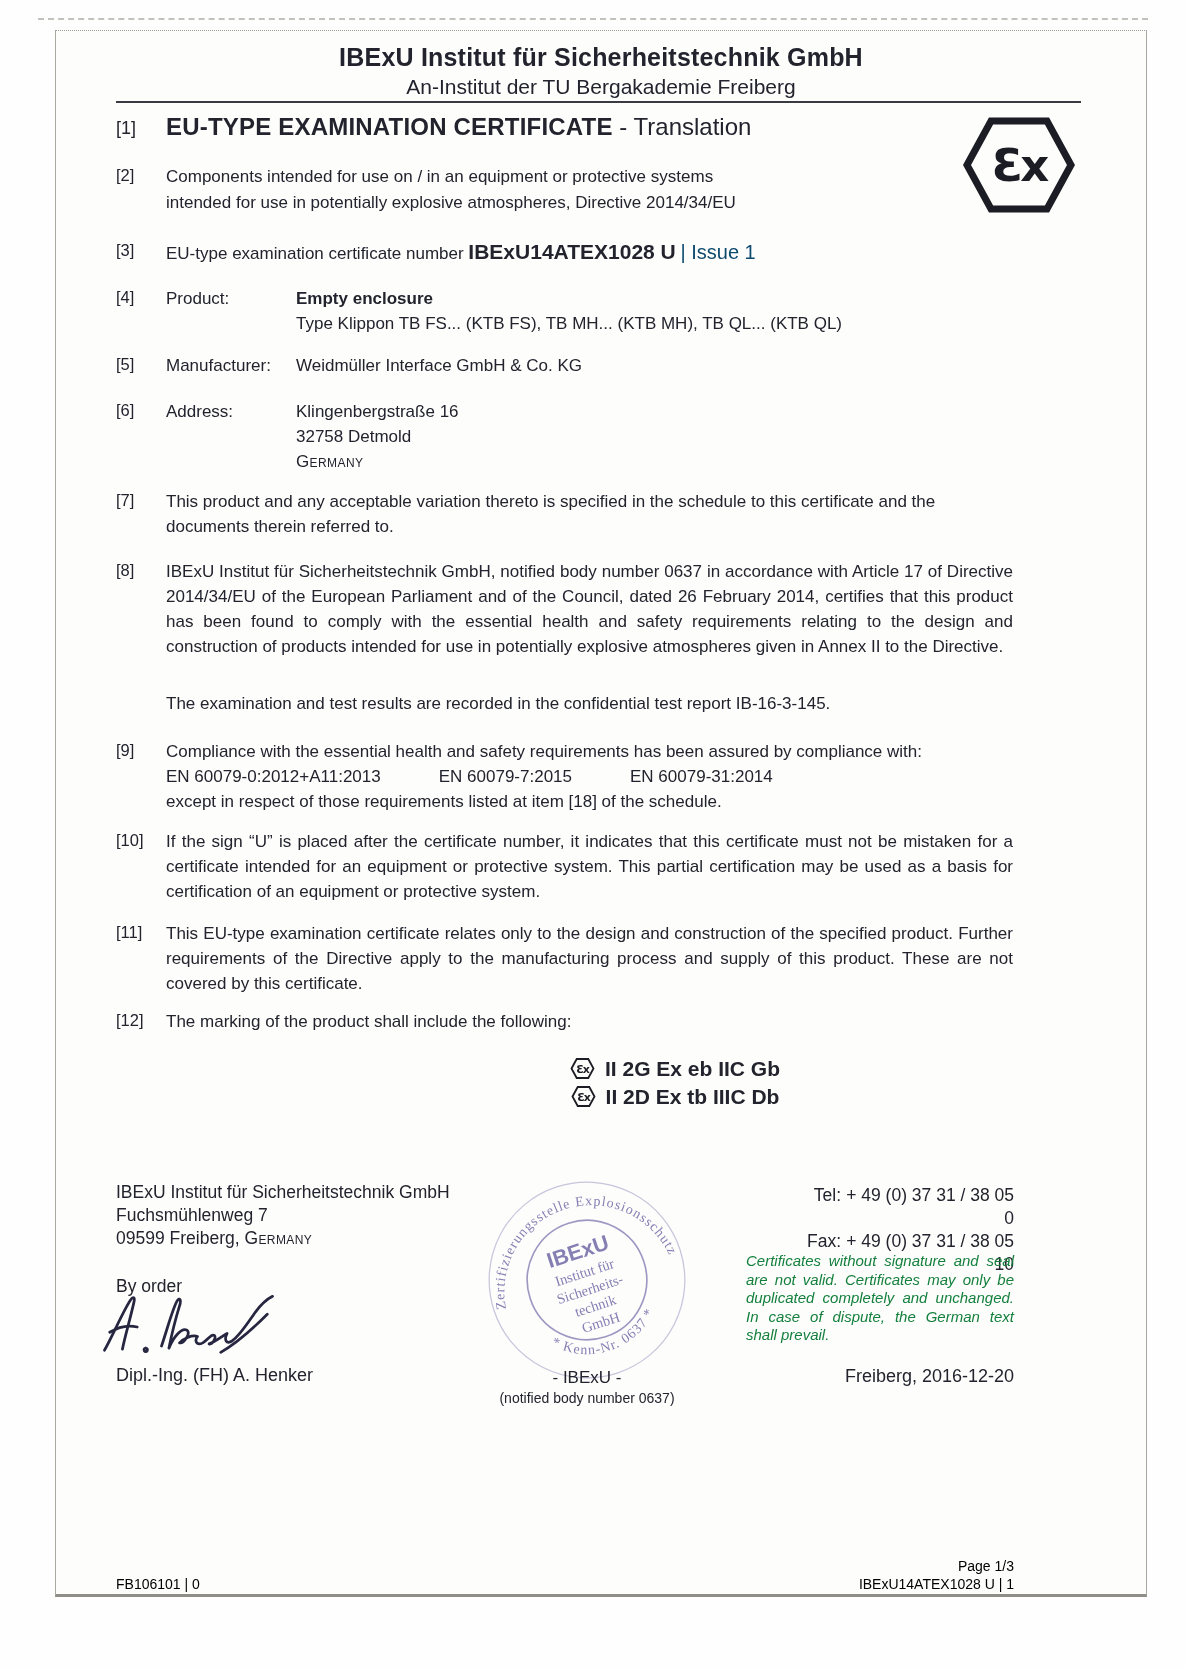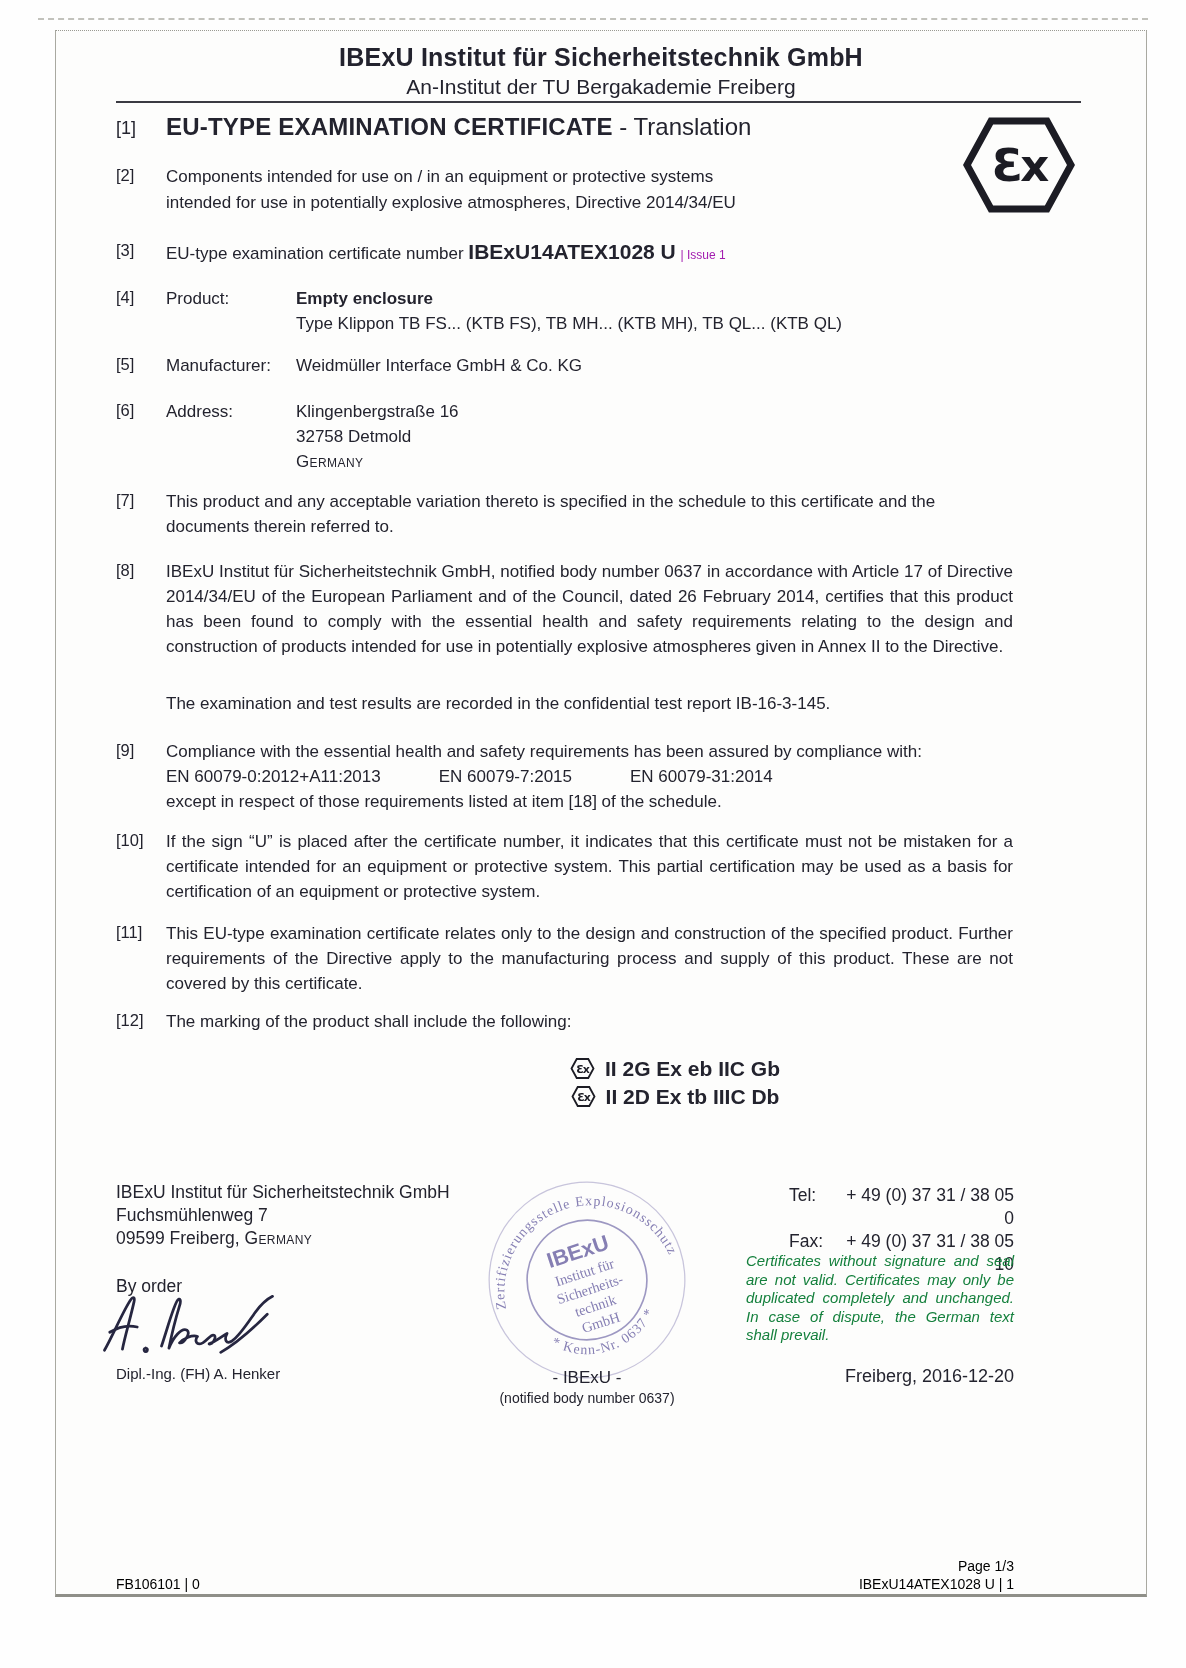--- a/index.html
+++ b/index.html
@@ -13,37 +13,37 @@
   .org-title{left:0;top:12px;width:100%;font-size:25px;font-weight:bold;letter-spacing:.2px;}
   .org-sub{left:0;top:44px;width:100%;font-size:21px;}
   .head-rule{left:60px;top:70px;width:965px;border-top:2px solid #3a3a42;}
   .sec{position:absolute;left:60px;width:897px;display:flex;}
   .num{width:50px;flex:none;font-size:16.5px;padding-top:2px;}
   .body{flex:1;font-size:17px;line-height:25px;}
   .just{text-align:justify;}
   .t1{font-size:24px;line-height:28px;}
   .t1 b{letter-spacing:.2px;}
   .certnum{font-size:21px;font-weight:bold;}
-  .issue{font-size:12px;color:#a21caf;}
+  .issue{font-size:20px;color:#0c4a6e;}
   .lab{display:inline-block;width:130px;flex:none;}
   .labrow{display:flex;}
   .valcol{flex:1;}
   .bold{font-weight:bold;}
   .smallcaps{font-variant:small-caps;letter-spacing:.4px;}
   .standards{display:flex;column-gap:58px;flex-wrap:wrap;}
   .markings{position:absolute;left:170px;width:897px;text-align:center;}
   .markline{font-size:21px;font-weight:bold;line-height:28px;white-space:nowrap;}
   .markline svg{vertical-align:-4px;margin-right:9px;}
   .addr{font-size:17.5px;line-height:23px;}
   .telfax{font-size:17.5px;line-height:23px;}
   .telrow{display:flex;}
-  .telrow .tl{width:52px;text-align:left;flex:none;}
+  .telrow .tl{width:52px;text-align:right;flex:none;}
   .telrow .tv{flex:1;text-align:right;}
   .notice{font-size:15px;line-height:18.5px;color:#15803d;text-align:justify;font-style:italic;}
-  .sig-name{font-size:15px;}
+  .sig-name{font-size:18px;}
   .seal-label{font-size:17px;}
   .seal-note{font-size:14px;}
   .date{font-size:18px;text-align:right;}
   .footer{font-size:14px;color:#000000;line-height:18px;}
   .fright{text-align:right;}
 </style>
 </head>
 <body>
 
 <div class="canvas">

